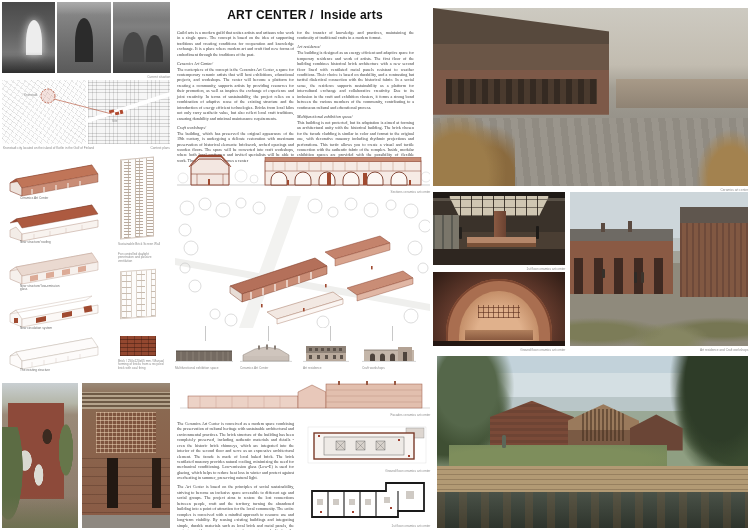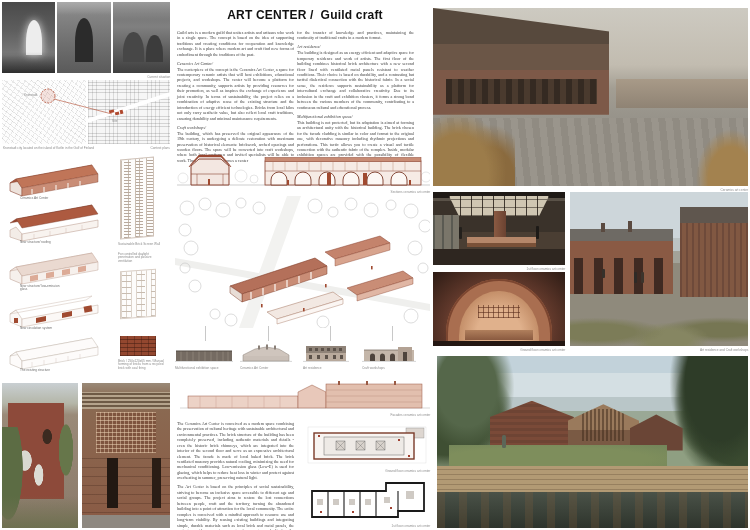--- a/index.html
+++ b/index.html
@@ -52,21 +52,21 @@
     <rect x="113" y="32" width="4" height="3" transform="rotate(-12 115 33)"></rect>
     <rect x="118" y="30" width="3" height="4" transform="rotate(-12 119 32)"></rect>
   </g>
 </svg>
 <div class="cap" style="left:24px;top:93px">Kronstadt</div>
 <div class="cap" style="left:112px;top:119px">Site</div>
 <div class="cap" style="left:3px;top:146px">Kronstadt city located on the island of Kotlin in the Gulf of Finland</div>
 <div class="capr" style="right:580px;top:146px">Context plans</div>
 
 <div class="title">
-  <span>ART CENTER /</span><span class="sub">Guild craft</span>
+  <span>ART CENTER /</span><span class="sub">Inside arts</span>
 </div>
 
 <div class="textcol" style="left:177px;top:30px">
   <p>Guild arts is a modern guild that unites artists and artisans who work in a single space. The concept is based on the idea of supporting traditions and creating conditions for cooperation and knowledge exchange. It is a place where modern art and craft find new forms of embodiment through the traditions of the past.</p>
   <p class="h">Ceramics Art Center/</p>
   <p>The centerpiece of the concept is the Ceramics Art Center, a space for contemporary ceramic artists that will host exhibitions, educational projects, and workshops. The center will become a platform for creating a community, supports artists by providing resources for their promotion, as well as inspires the exchange of experience and joint creativity. In terms of sustainability, the project relies on a combination of adaptive reuse of the existing structure and the introduction of energy efficient technologies. Bricks from local kilns not only carry aesthetic value, but also reflect local craft traditions, ensuring durability and minimal maintenance requirements.</p>
   <p class="h">Craft workshops/</p>
   <p>The building, which has preserved the original appearance of the 19th century, is undergoing a delicate restoration with maximum preservation of historical elements: brickwork, arched openings and wooden floors. The space will be converted into craft workshops, where both local craftsmen and invited specialists will be able to work. Thus, the building becomes a center</p>
 </div>
 <div class="textcol" style="left:297px;top:30px">

